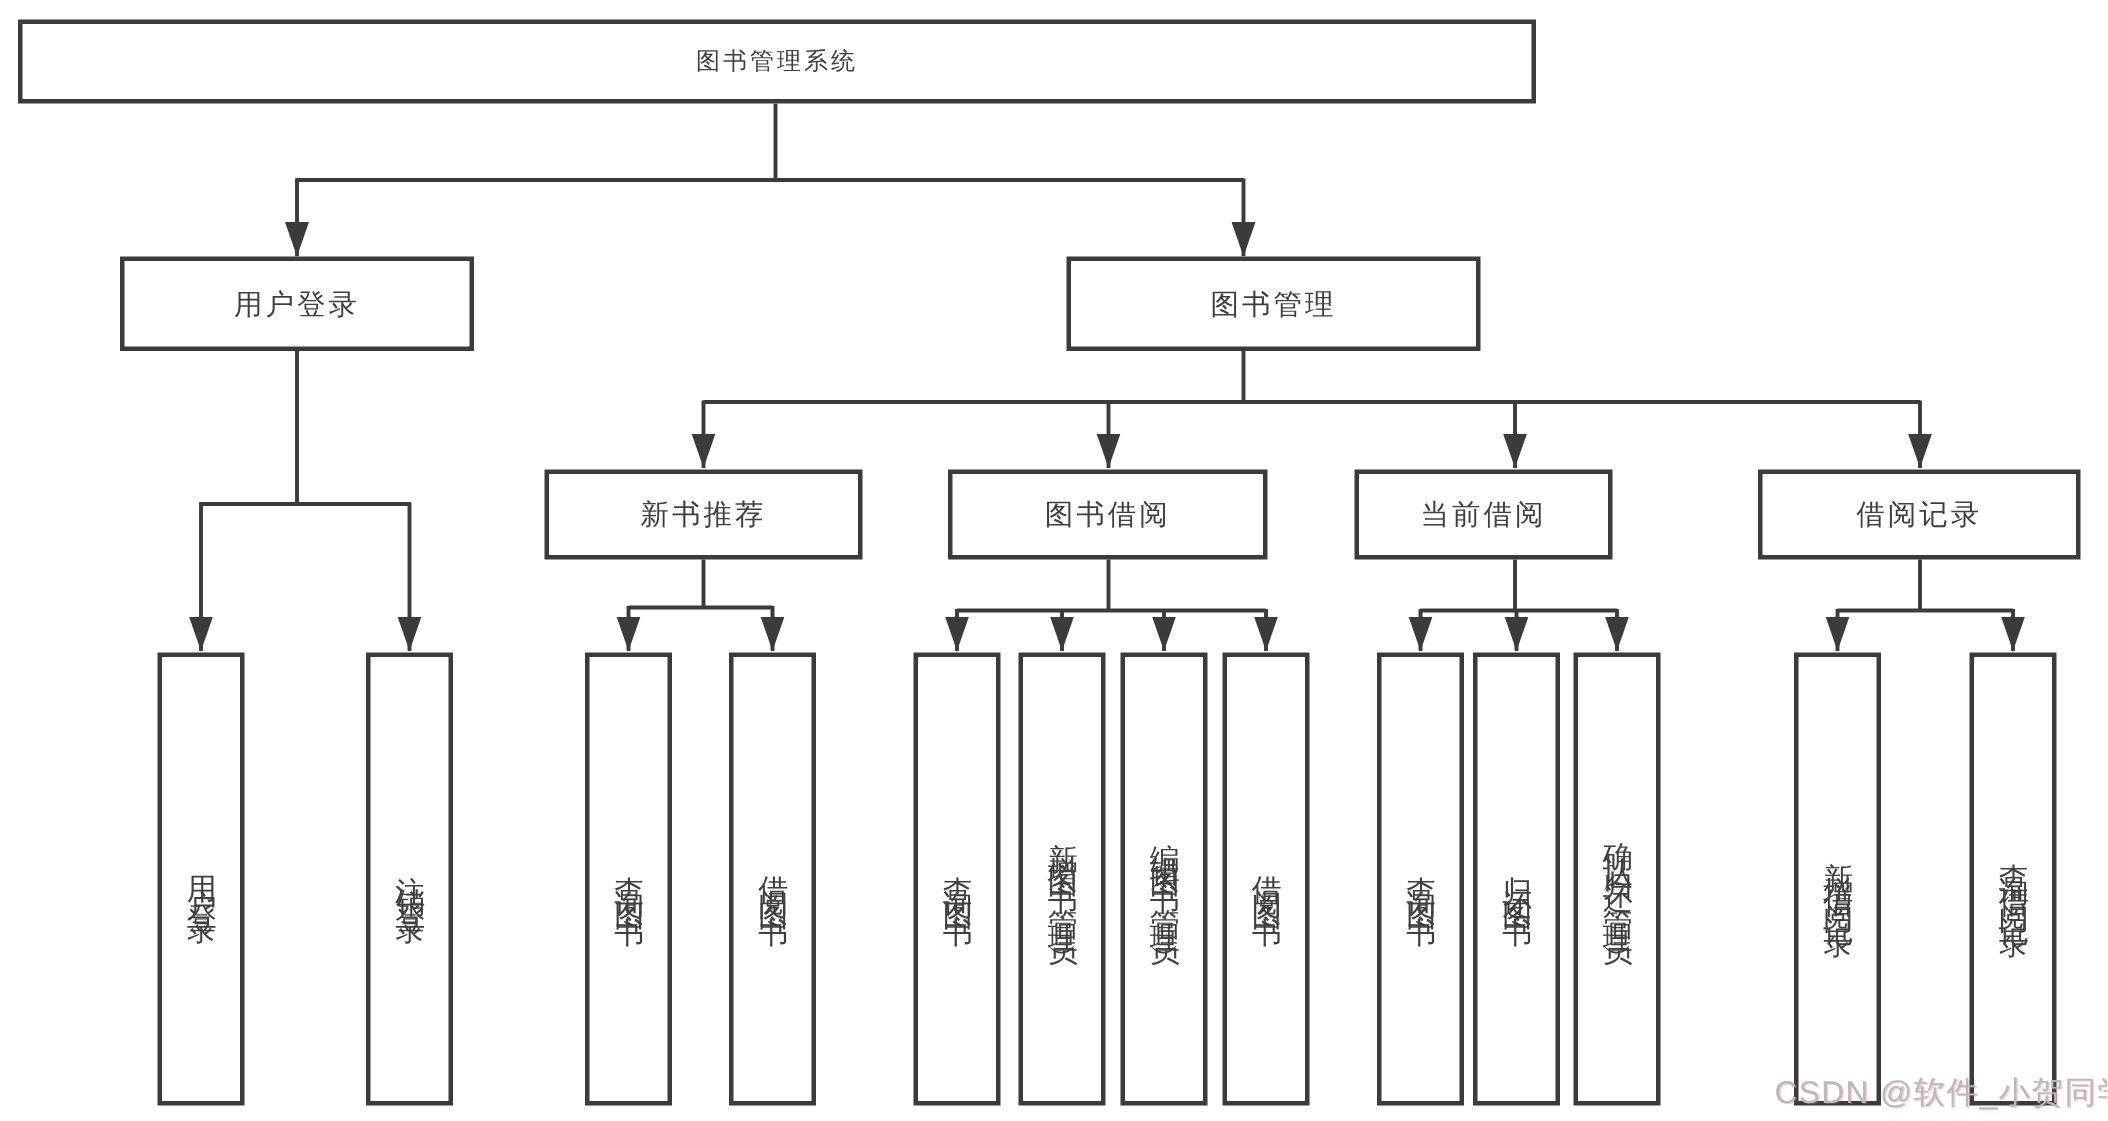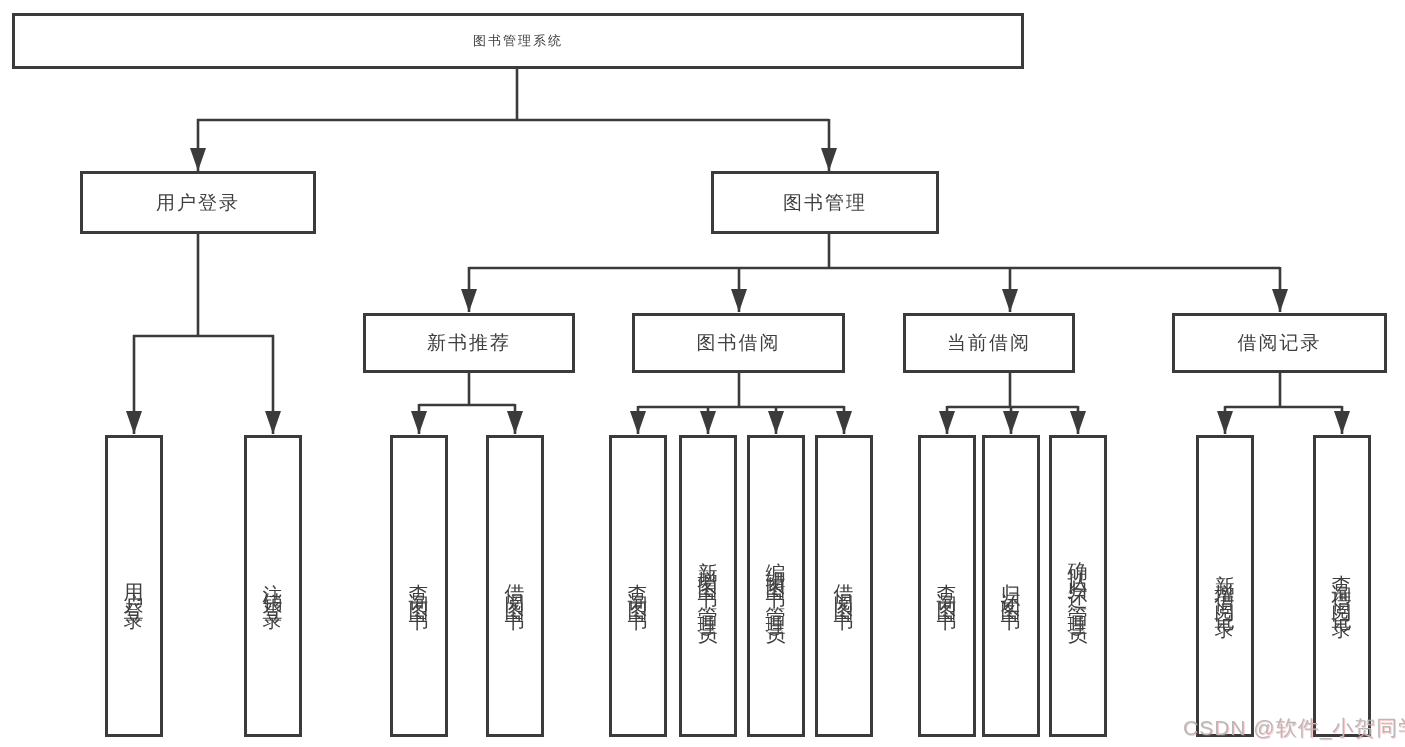--- a/index.html
+++ b/index.html
@@ -29,21 +29,21 @@
     align-items:center;
     justify-content:center;
     color:var(--text);
     z-index:1;
   }
   .node .lbl{
     white-space:nowrap;
     letter-spacing:2px;
   }
   .h-node{font-size:19px;}
-  .root-node{font-size:13px;}
+  .root-node{font-size:16px;}
   .leaf{
     top:435px;
     width:58px;
     height:302px;
   }
   .leaf .lbl{
     writing-mode:vertical-rl;
     text-orientation:mixed;
     font-size:20px;
     letter-spacing:9px;
@@ -117,21 +117,21 @@
     </g>
   </svg>
 
   <div class="node root-node" style="left:12px;top:13px;width:1012px;height:56px;">
     <span class="lbl">图书管理系统</span>
   </div>
 
   <div class="node h-node" style="left:80px;top:171px;width:236px;height:63px;">
     <span class="lbl">用户登录</span>
   </div>
-  <div class="node h-node" style="left:711px;top:171px;width:228px;height:63px;">
+  <div class="node h-node" style="left:711px;top:171px;width:276px;height:63px;">
     <span class="lbl">图书管理</span>
   </div>
 
   <div class="node h-node" style="left:363px;top:313px;width:212px;height:60px;">
     <span class="lbl">新书推荐</span>
   </div>
   <div class="node h-node" style="left:632px;top:313px;width:213px;height:60px;">
     <span class="lbl">图书借阅</span>
   </div>
   <div class="node h-node" style="left:903px;top:313px;width:172px;height:60px;">

